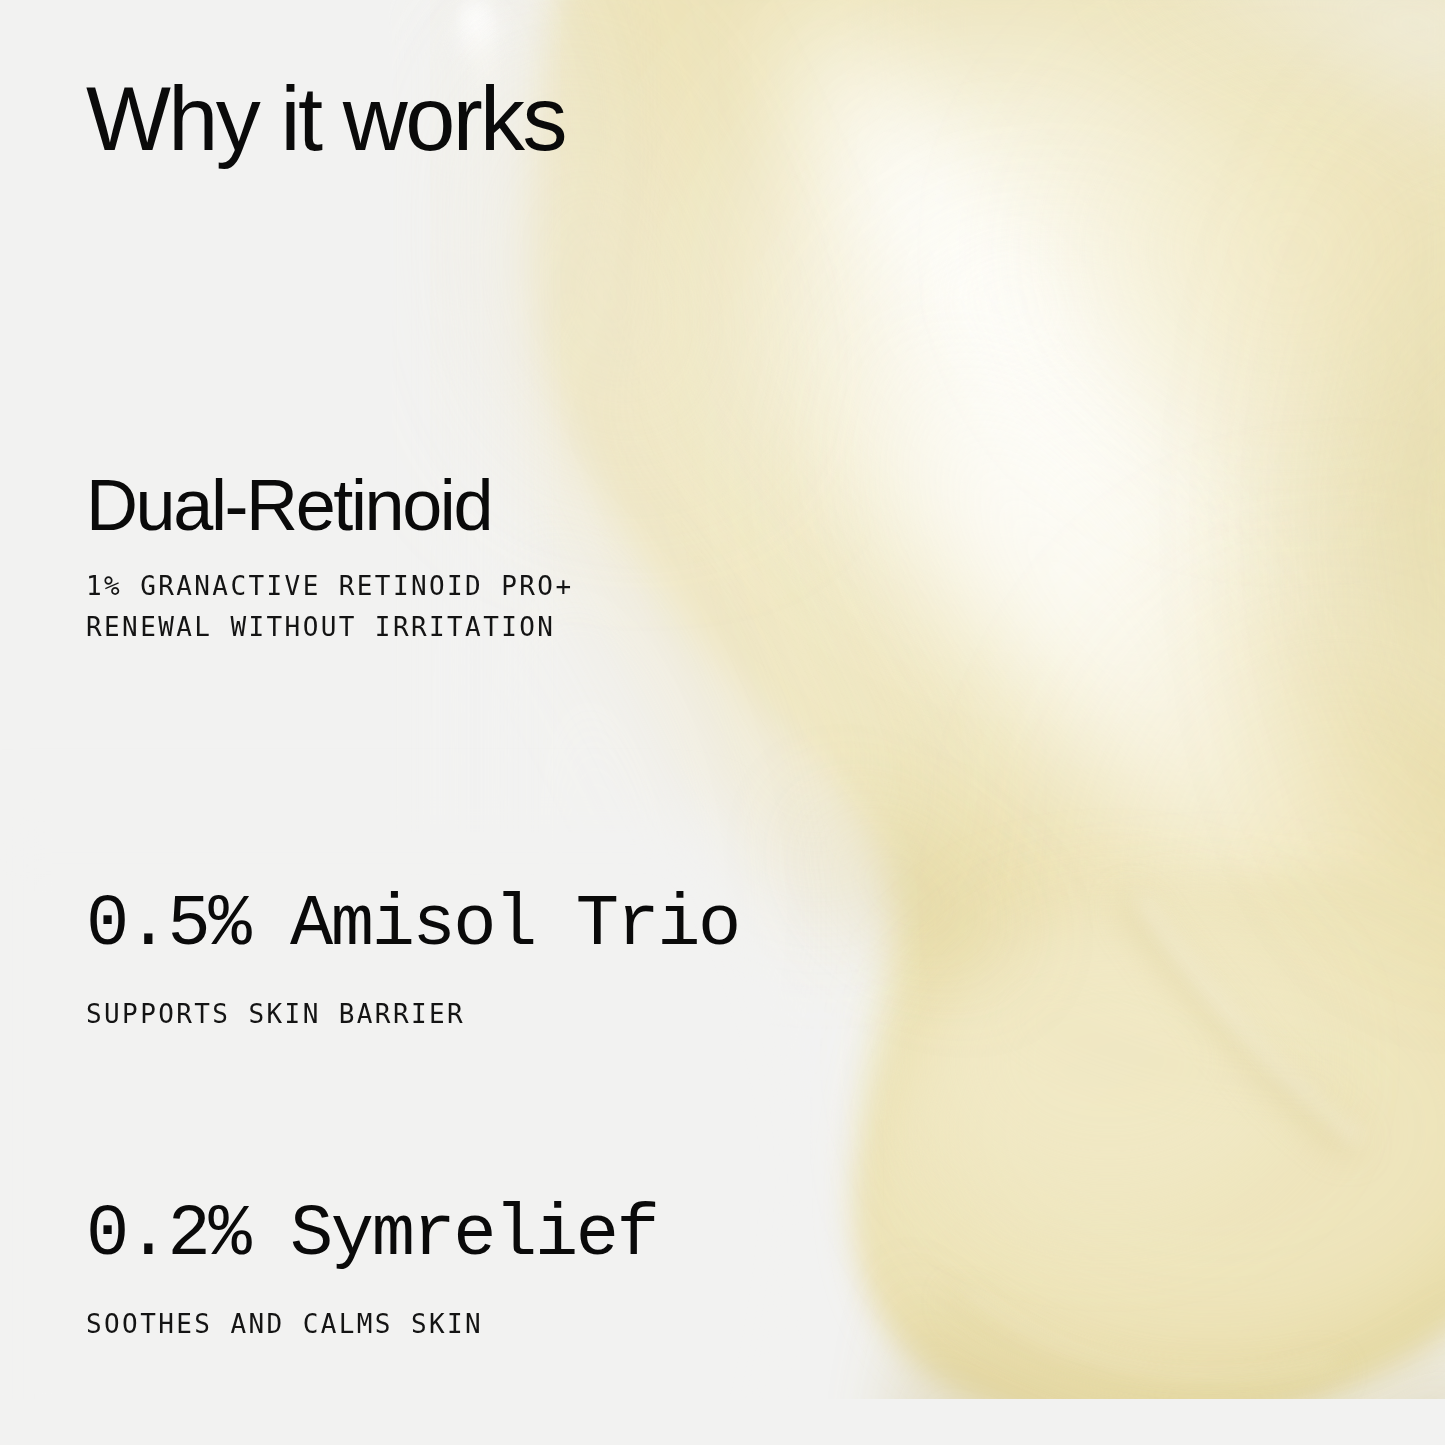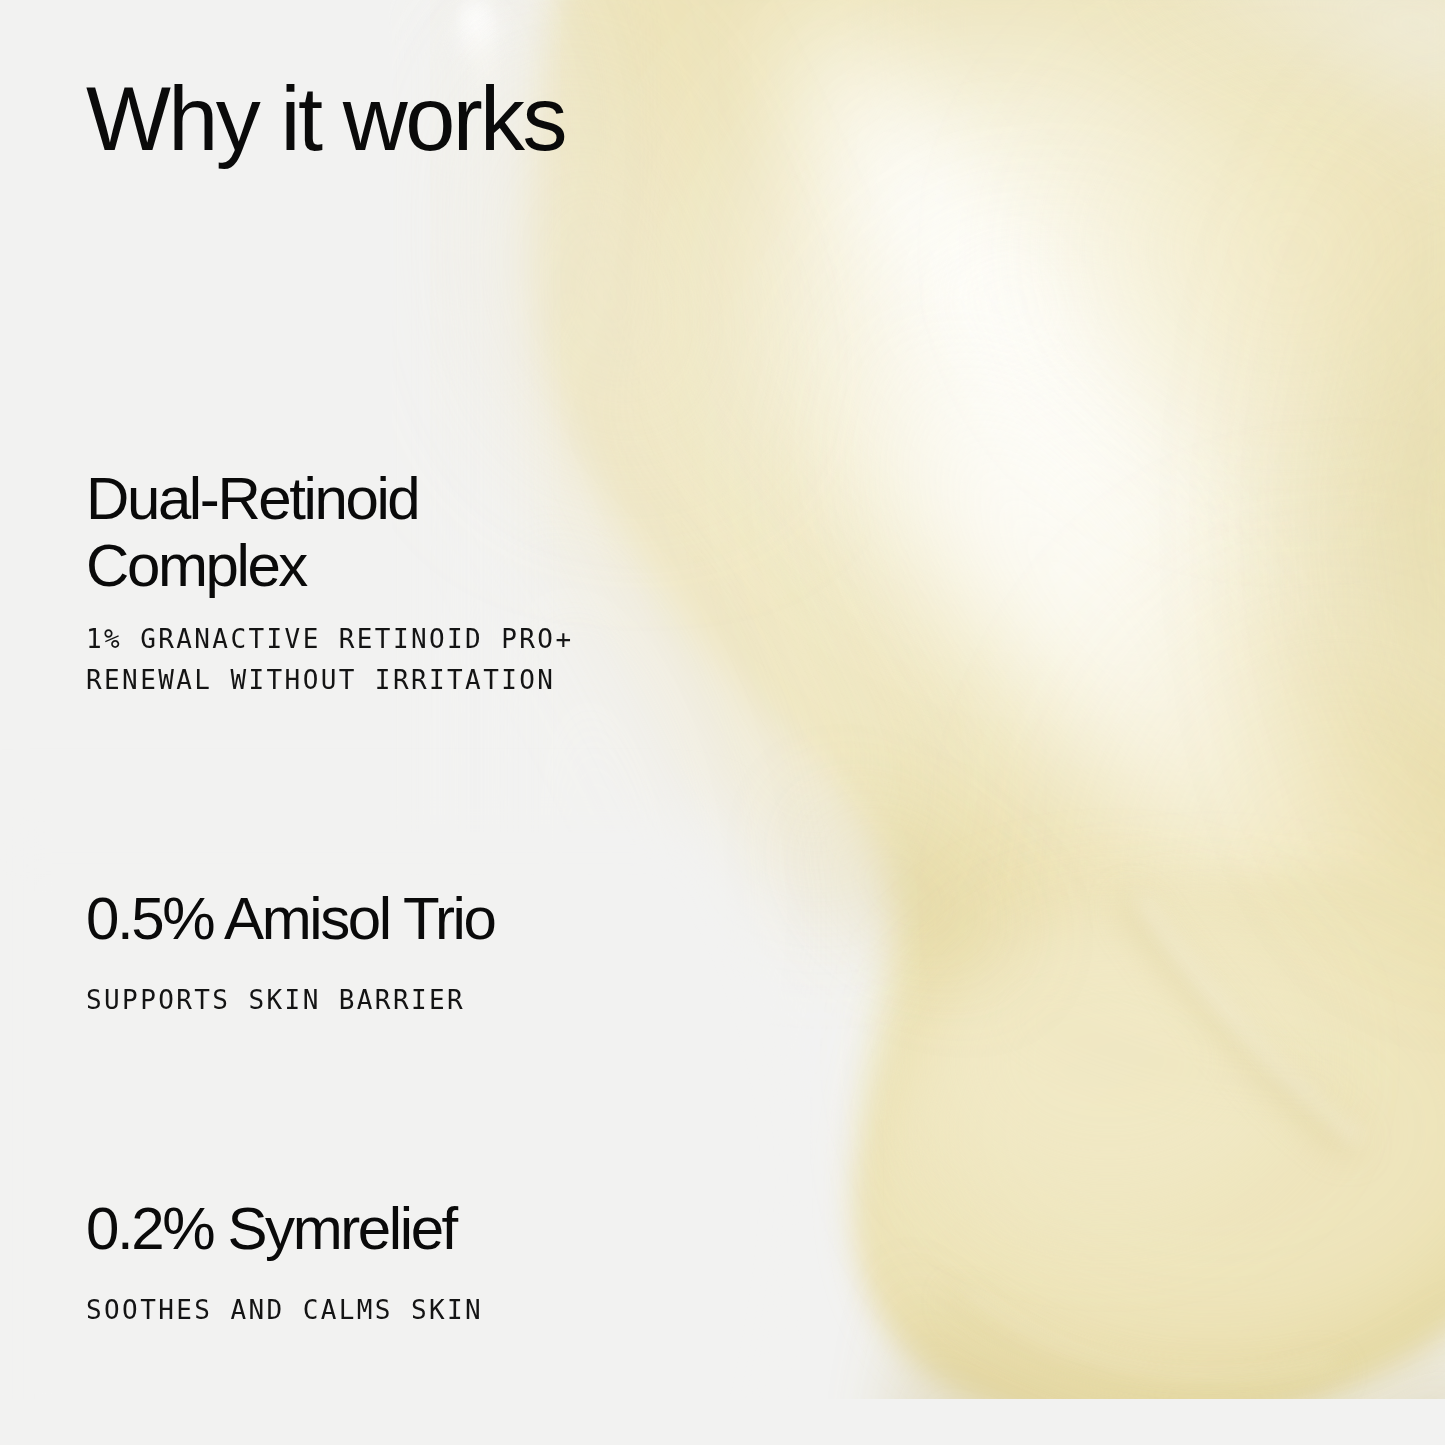--- a/index.html
+++ b/index.html
@@ -49,42 +49,42 @@
 
   .section {
     position:absolute;
     left:86px;
   }
   .section-1 { top:465px; }
   .section-2 { top:885px; }
   .section-3 { top:1195px; }
 
   .section-heading {
-    font-size:60px;
+    font-size:72px;
     line-height:1.12;
     font-weight:400;
     letter-spacing:-2.4px;
     color:#0a0a0a;
     margin-bottom:20px;
   }
   .section-heading .hl { display:block; }
 
   .section-body {
     font-family:"DejaVu Sans Mono", "Liberation Mono", monospace;
     font-size:26px;
     line-height:1.58;
     letter-spacing:2.4px;
     color:#141414;
     font-weight:400;
     text-transform:uppercase;
   }
   .section-body .bl { display:block; white-space:pre; }
 
   .section-2 .section-heading,
-  .section-3 .section-heading { margin-bottom:28px; }
+  .section-3 .section-heading { margin-bottom:28px;font-family:Liberation Mono, monospace; }
 </style>
 </head>
 <body>
 
 <div id="stage">
 
   <div class="swatch-layer">
     <svg viewBox="0 0 1445 1445" xmlns="http://www.w3.org/2000/svg">
       <defs>
 
@@ -276,21 +276,20 @@
     </svg>
   </div>
 
   <div class="content">
 
     <h1 class="page-title">Why it works</h1>
 
     <div class="section section-1">
       <h2 class="section-heading">
         <span class="hl">Dual-Retinoid</span>
-        <span class="hl">Complex</span>
       </h2>
       <p class="section-body">
         <span class="bl">1% GRANACTIVE RETINOID PRO+</span>
         <span class="bl">RENEWAL WITHOUT IRRITATION</span>
       </p>
     </div>
 
     <div class="section section-2">
       <h2 class="section-heading">
         <span class="hl">0.5% Amisol Trio</span>

